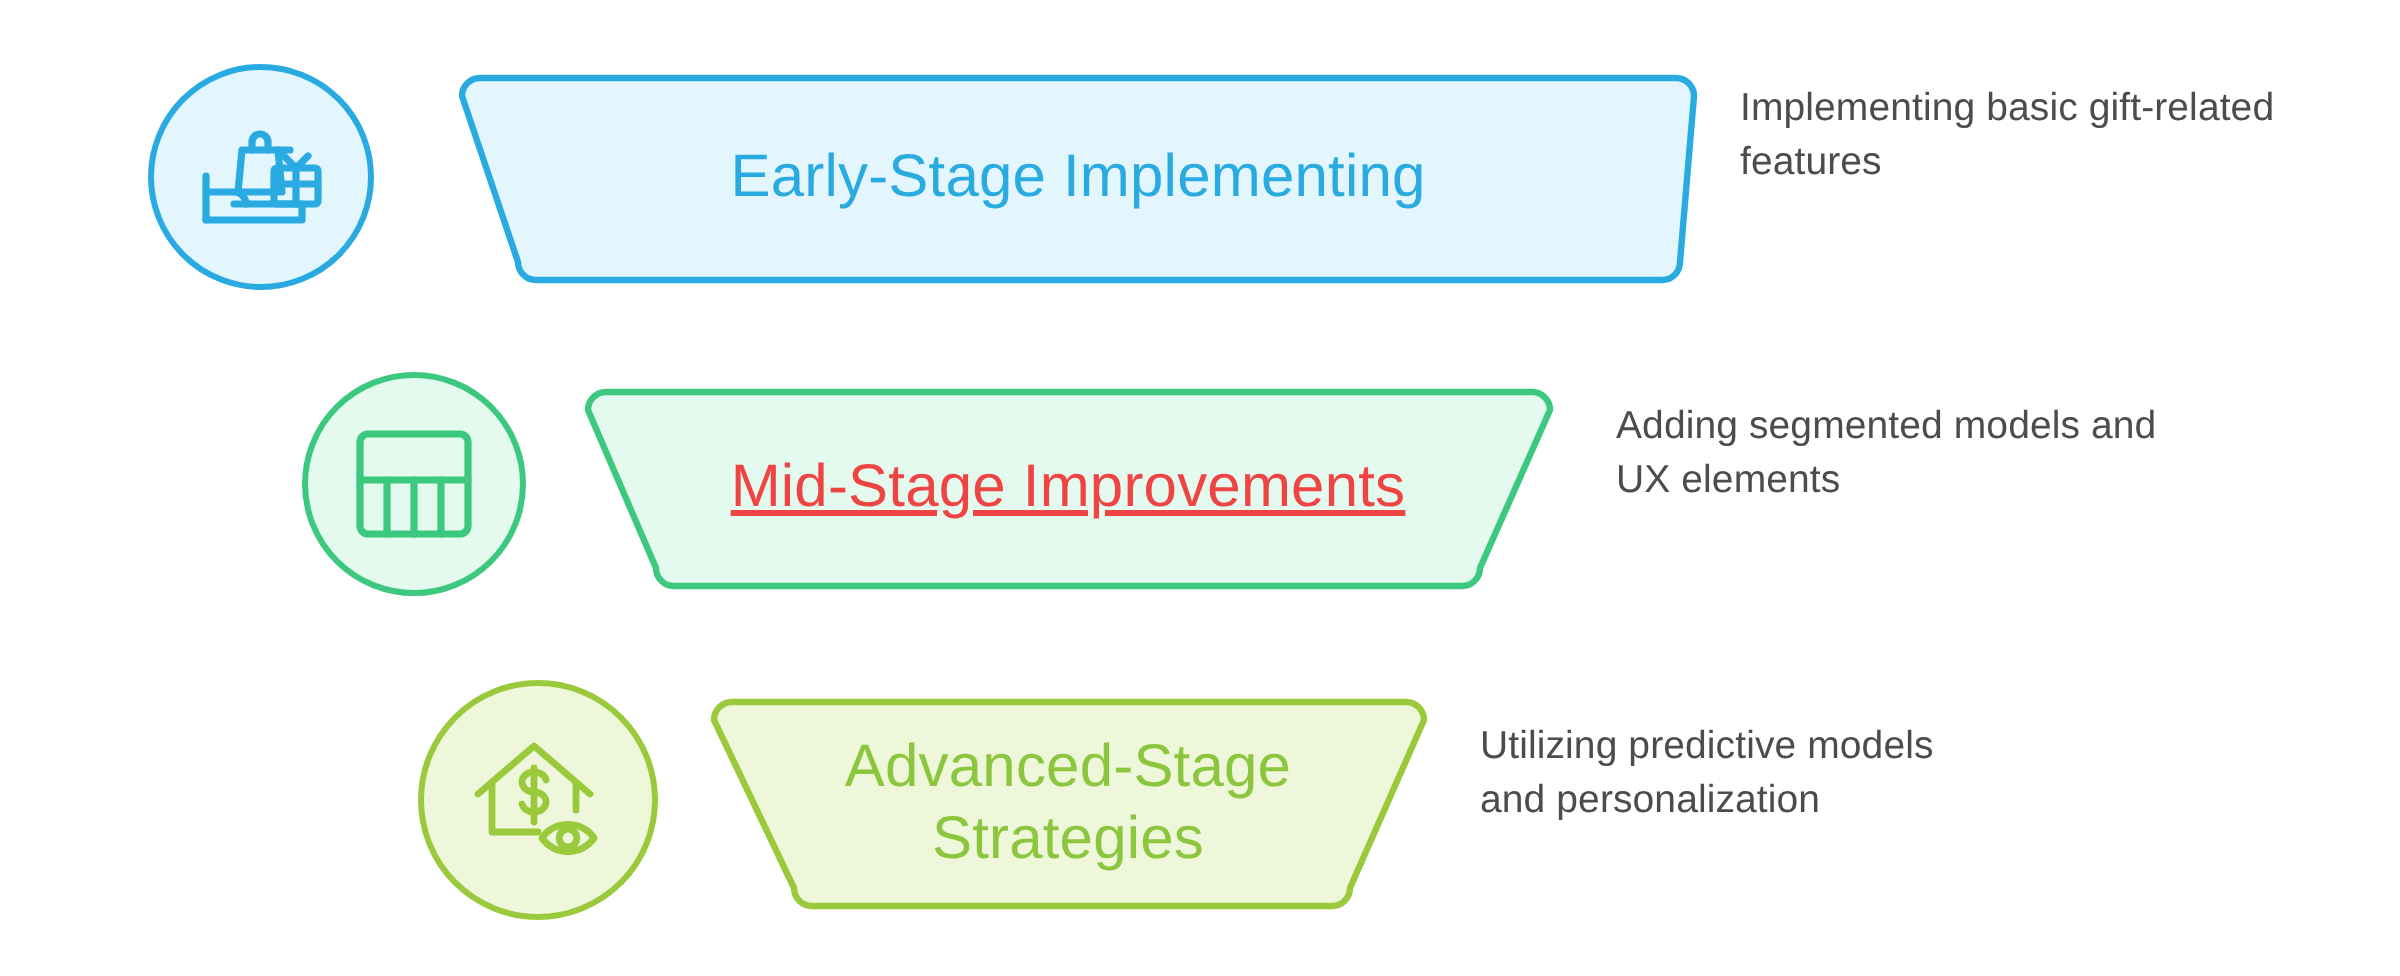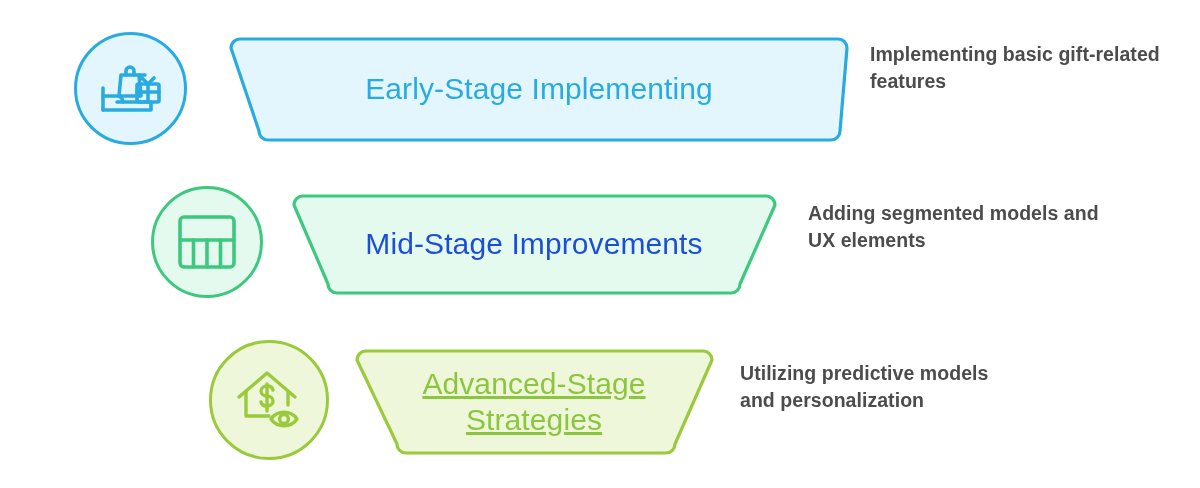--- a/index.html
+++ b/index.html
@@ -57,40 +57,40 @@
     line-height: 1.18;
     font-weight: 400;
     letter-spacing: 0.1px;
   }
   
   .stage-desc {
     position: absolute;
     color: #4c4c4c;
     font-size: 19.5px;
     line-height: 1.38;
-    font-weight: 700;
+    font-weight: 400;
     letter-spacing: 0.05px;
   }
 
   
   #row-1 .icon-badge { left: 74px;  top: 32px;  width: 113px; height: 113px; border: 3px solid #29abe2; background: #e4f6fd; }
   #row-1 .funnel-band { left: 228px; top: 27px; width: 622px; height: 124px; }
   #row-1 .band-label { left: 268px; top: 27px; width: 542px; height: 124px; font-size: 30px; color: #29abe2; }
   #row-1 .stage-desc { left: 870px; top: 41px; width: 320px; }
 
   
   #row-2 .icon-badge { left: 151px; top: 186px; width: 112px; height: 112px; border: 3px solid #3cc97f; background: #e4faee; }
   #row-2 .funnel-band { left: 290px; top: 184px; width: 488px; height: 119px; }
-  #row-2 .band-label { left: 330px; top: 184px; width: 408px; height: 119px; font-size: 30px; color: #1d4ed8; }
+  #row-2 .band-label { left: 330px; top: 184px; width: 408px; height: 119px; font-size: 30px; color: #ef4444; text-decoration: underline; }
   #row-2 .stage-desc { left: 808px; top: 200px; width: 300px; }
 
   
   #row-3 .icon-badge { left: 209px; top: 340px; width: 120px; height: 120px; border: 3px solid #9aca3c; background: #eff7da; }
   #row-3 .funnel-band { left: 353px; top: 339px; width: 362px; height: 125px; }
-  #row-3 .band-label { left: 395px; top: 339px; width: 278px; height: 125px; font-size: 30px; color: #8cc63e; text-decoration: underline; }
+  #row-3 .band-label { left: 395px; top: 339px; width: 278px; height: 125px; font-size: 30px; color: #8cc63e; }
   #row-3 .stage-desc { left: 740px; top: 360px; width: 250px; }
 </style>
 </head>
 <body>
 
 <div id="funnel-diagram">
 
   <div class="stage-row" id="row-1">
 
     <div class="icon-badge">

